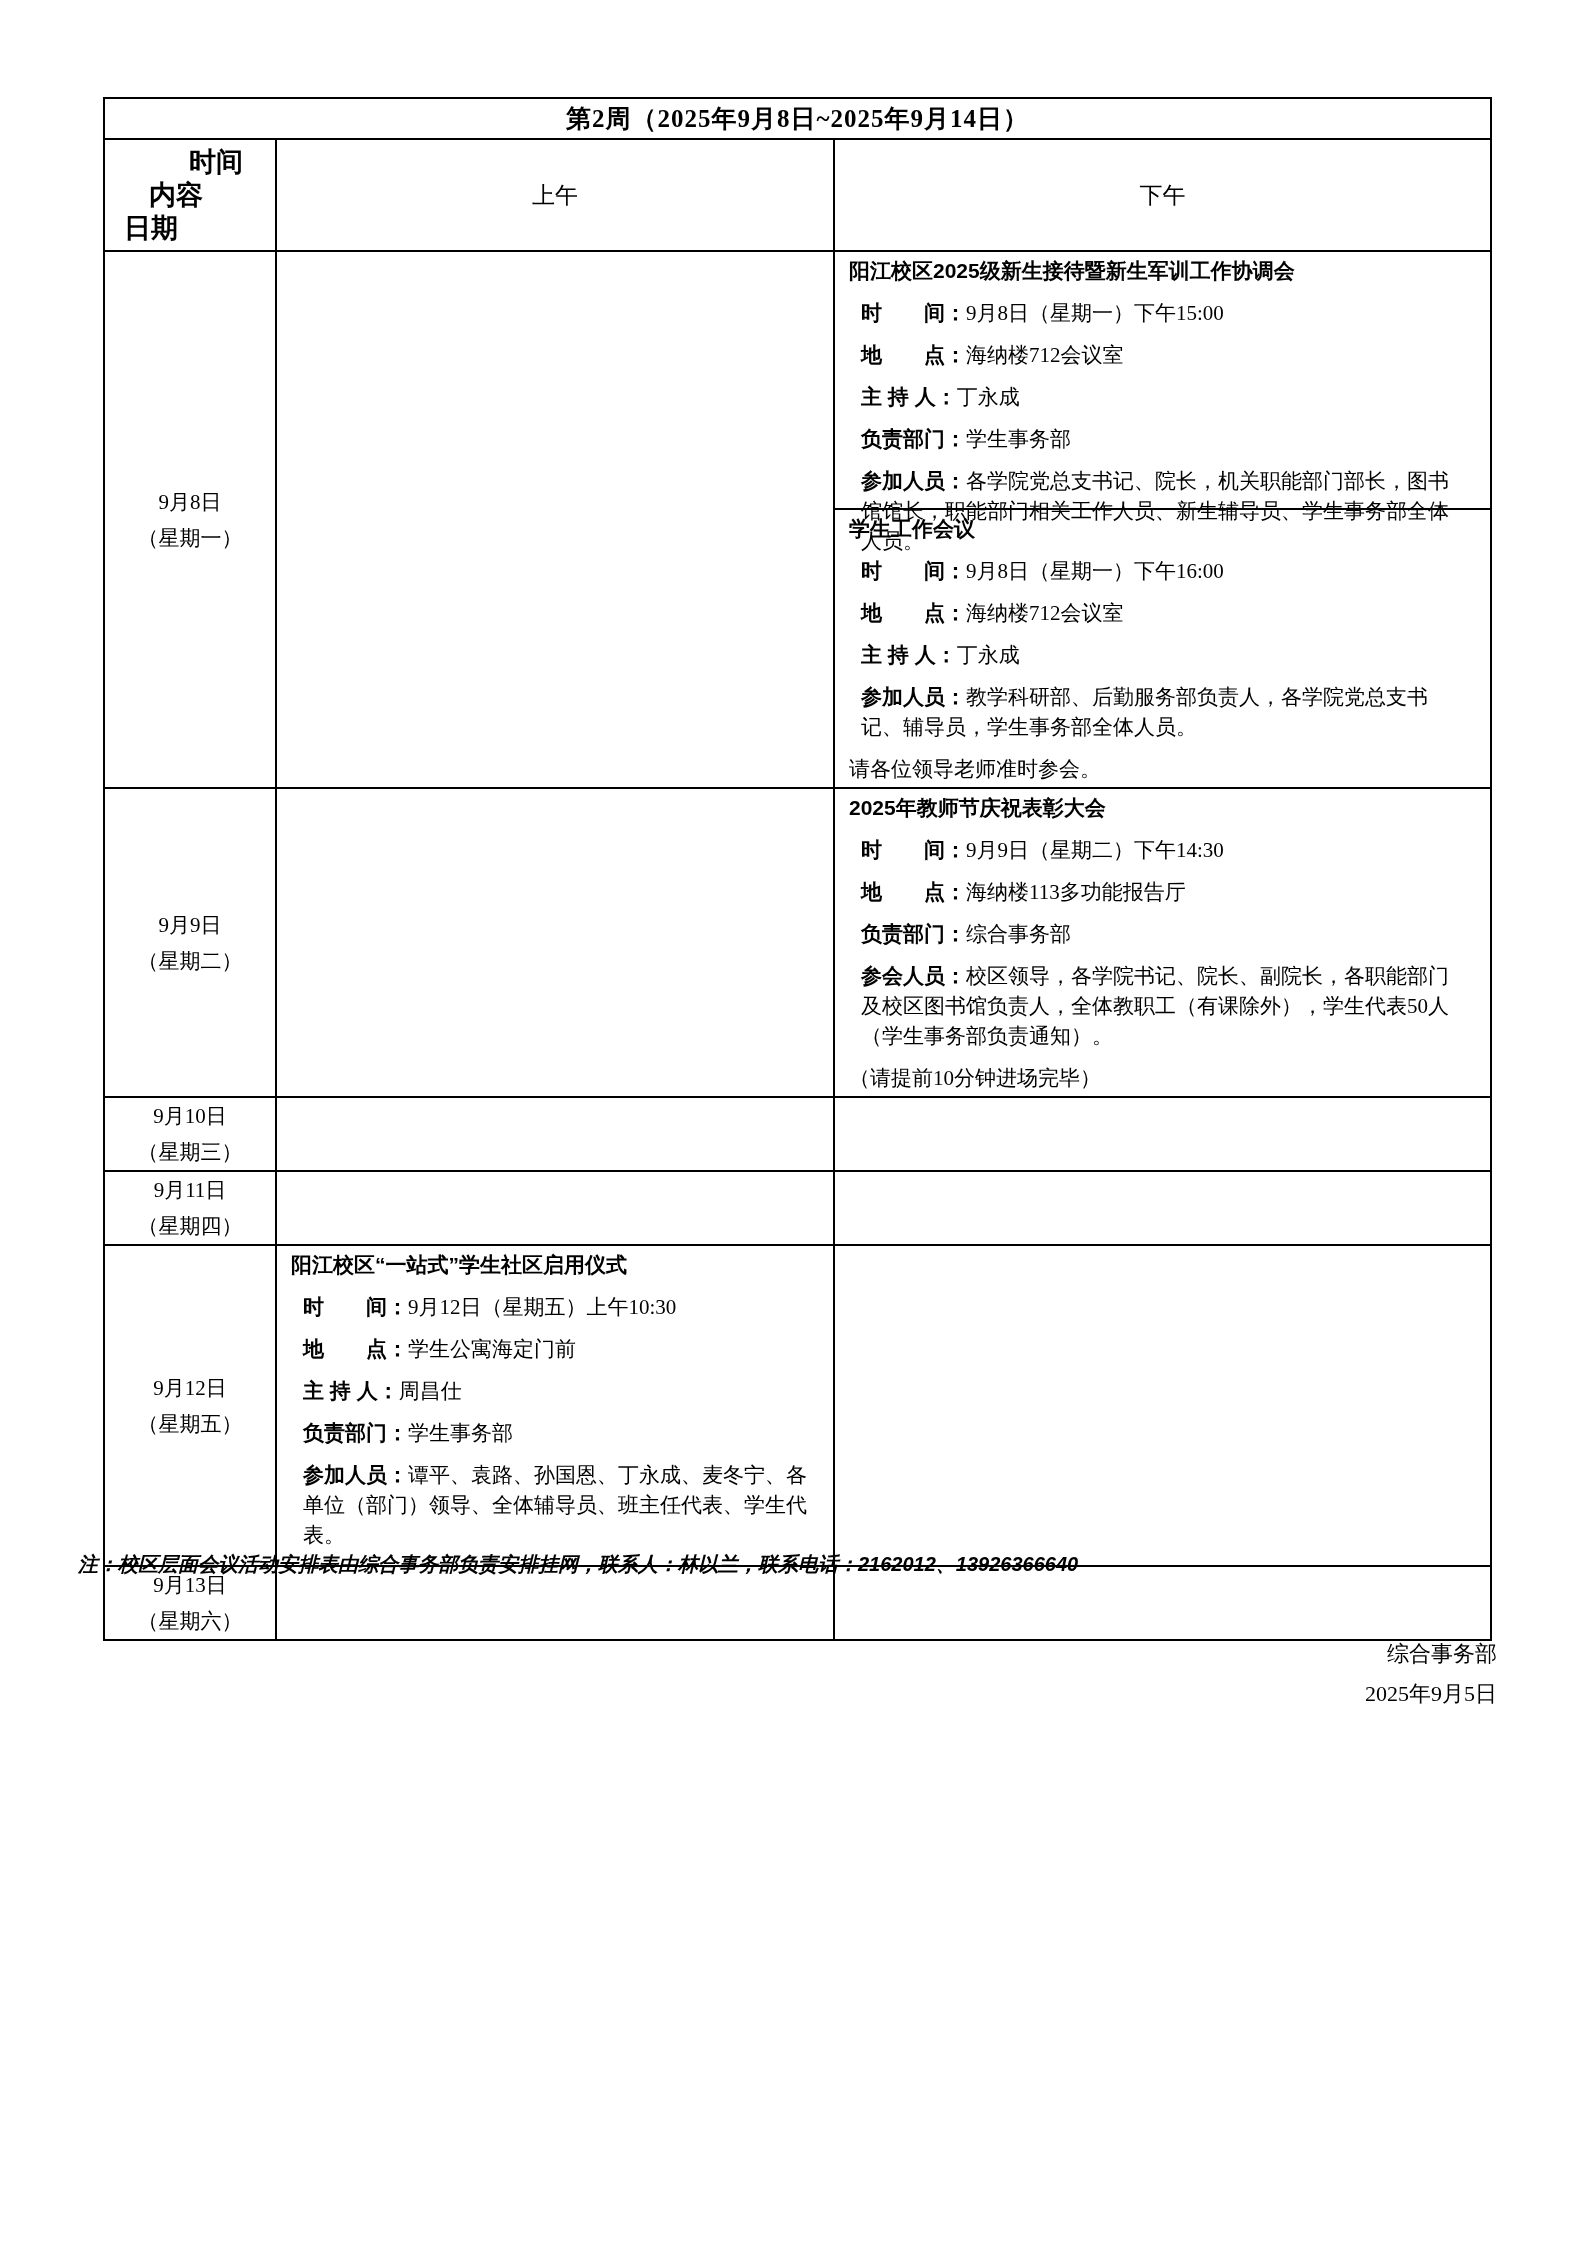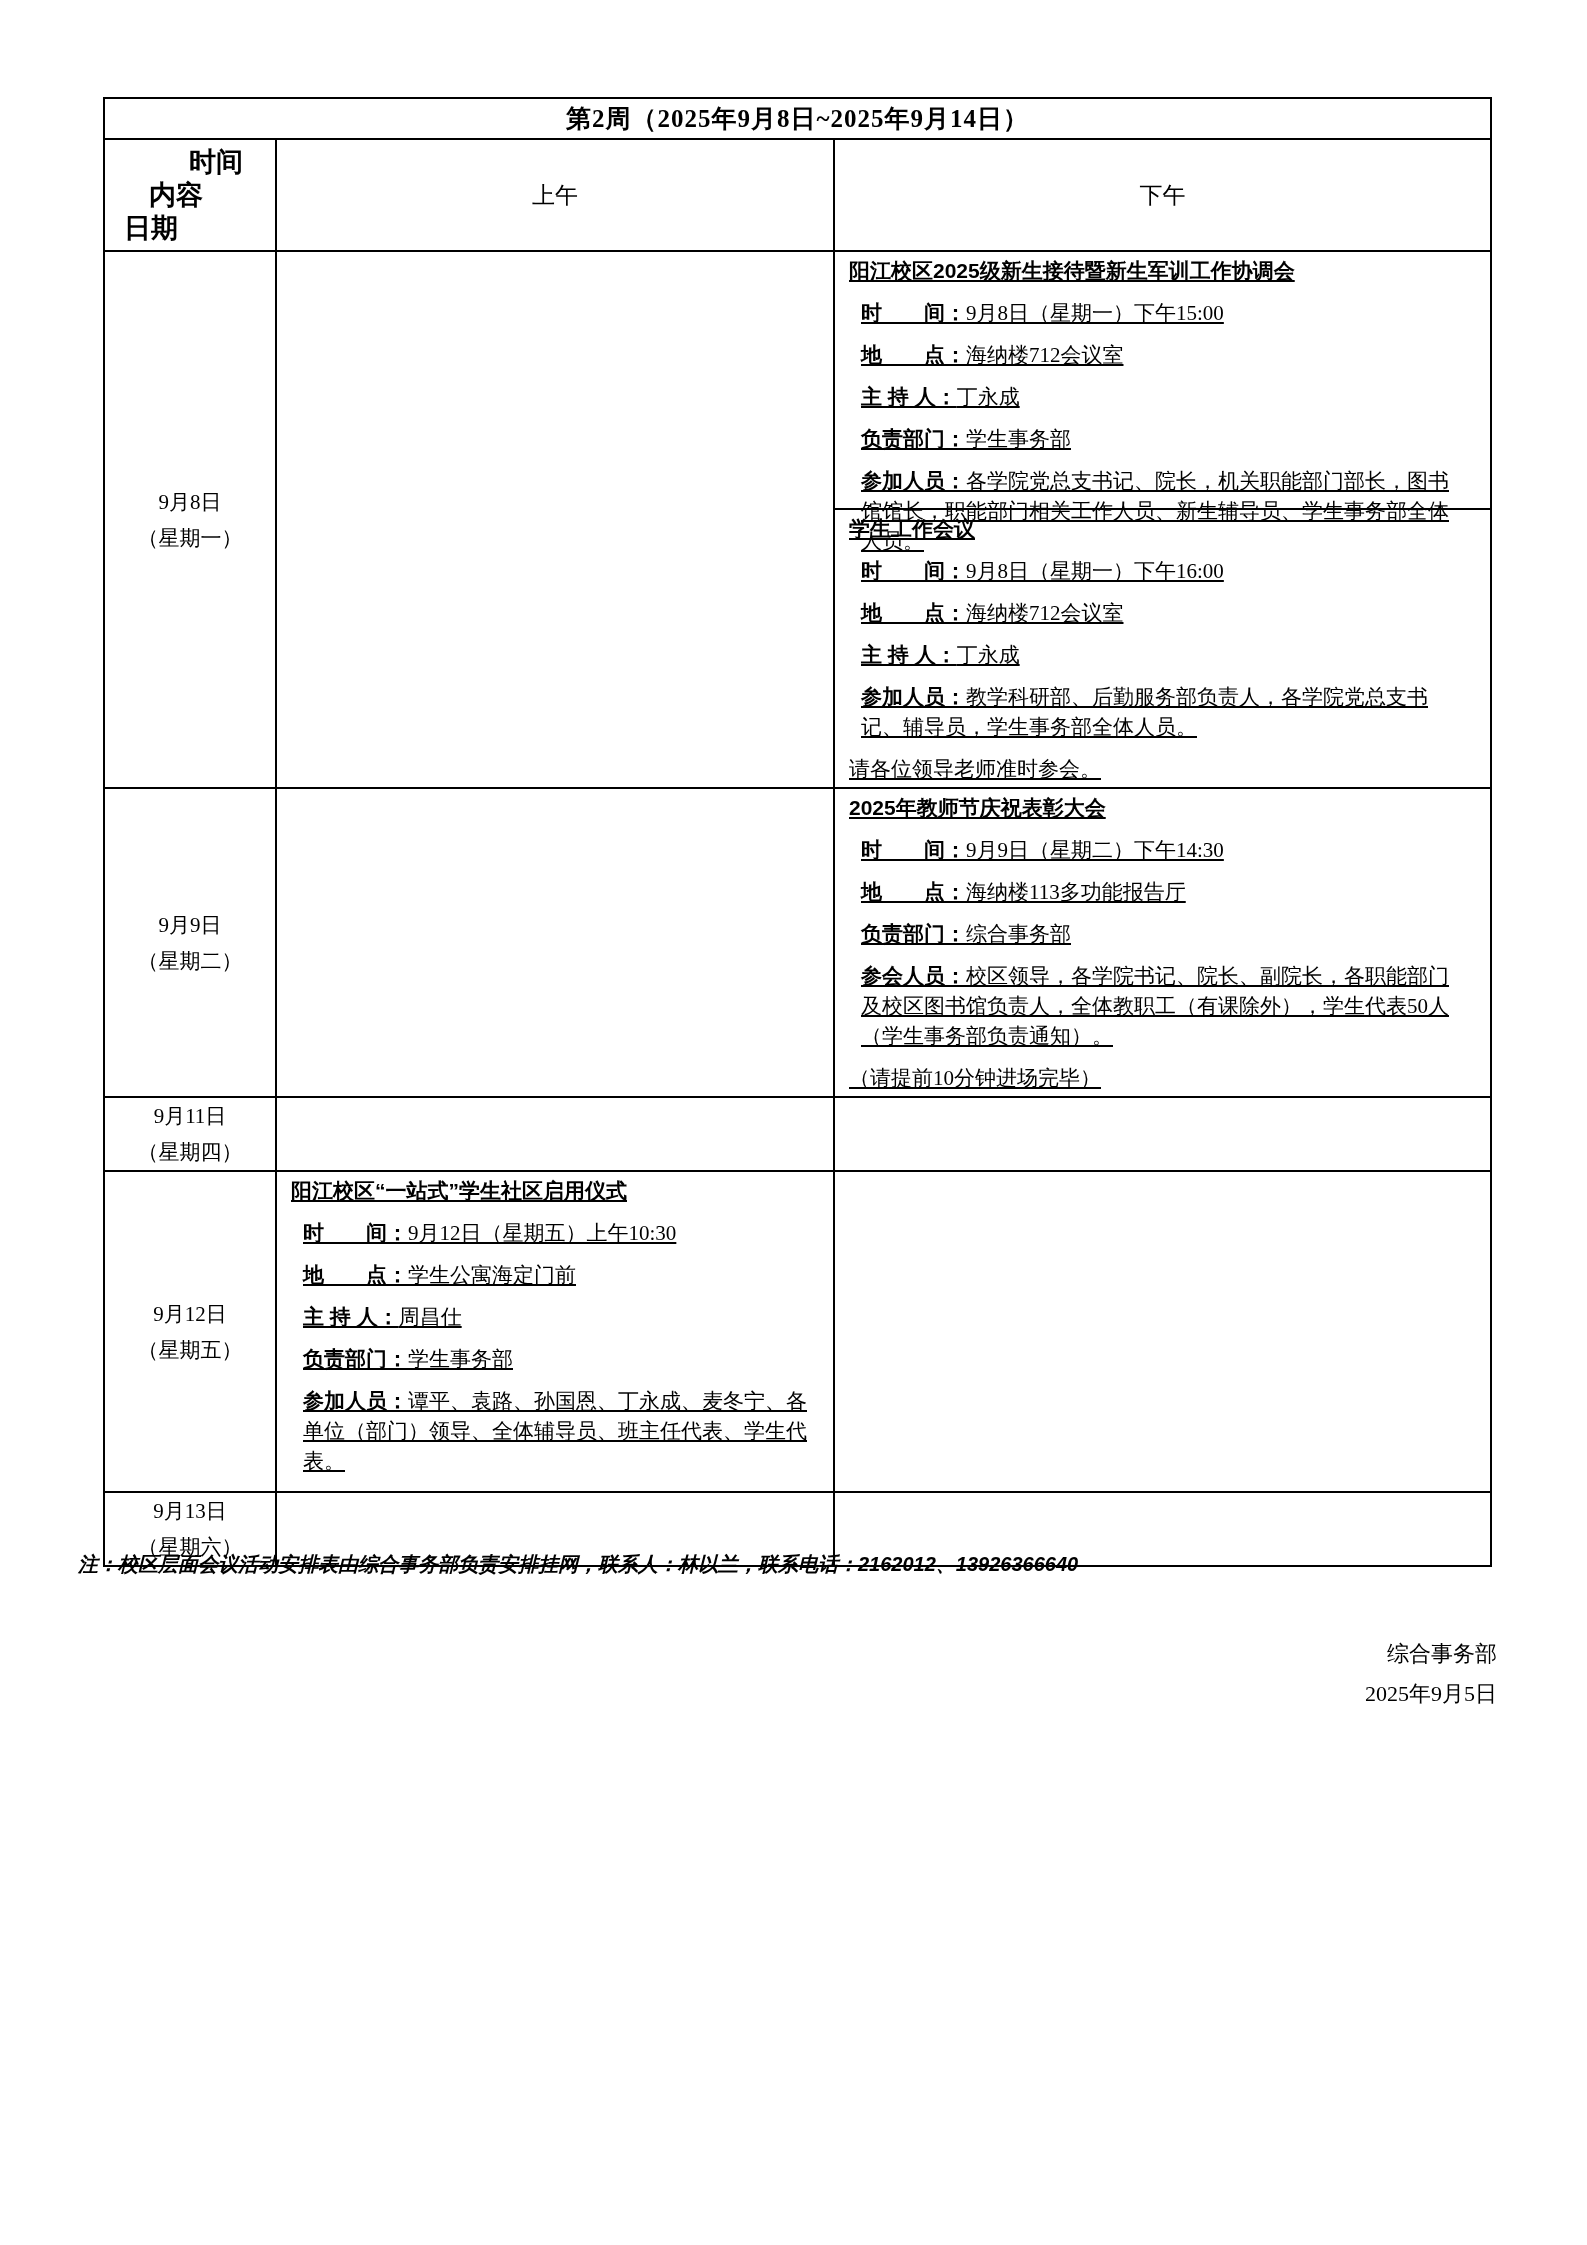--- a/index.html
+++ b/index.html
@@ -59,21 +59,20 @@
   .date-cell {
     text-align:center;
     vertical-align:middle !important;
     font-size:21px;
     line-height:36px;
   }
   .meeting {
     padding:4px 10px 3px 14px;
     font-size:21px;
     line-height:30px;
-    text-decoration:underline;
   }
   .split-top {
     height:258px;
     box-sizing:border-box;
     border-bottom:2px solid #000000;
   }
   .m-title {
     margin:0;
     font-family:"Liberation Sans","DejaVu Sans",sans-serif;
     font-weight:700;
@@ -169,20 +168,28 @@
           <p class="m-title">2025年教师节庆祝表彰大会</p>
           <p class="m-field"><span class="m-label">时　　间：</span><span class="m-value">9月9日（星期二）下午14:30</span></p>
           <p class="m-field"><span class="m-label">地　　点：</span><span class="m-value">海纳楼113多功能报告厅</span></p>
           <p class="m-field"><span class="m-label">负责部门：</span><span class="m-value">综合事务部</span></p>
           <p class="m-field"><span class="m-label">参会人员：</span><span class="m-value">校区领导，各学院书记、院长、副院长，各职能部门及校区图书馆负责人，全体教职工（有课除外），学生代表50人（学生事务部负责通知）。</span></p>
           <p class="m-extra">（请提前10分钟进场完毕）</p>
         </div>
       </td>
     </tr>
 
+    <tr class="r-sm1">
+      <td class="date-cell">
+        <div>9月10日</div>
+        <div>（星期三）</div>
+      </td>
+      <td></td>
+      <td></td>
+    </tr>
 
     <tr class="r-sm2">
       <td class="date-cell">
         <div>9月11日</div>
         <div>（星期四）</div>
       </td>
       <td></td>
       <td></td>
     </tr>
 

